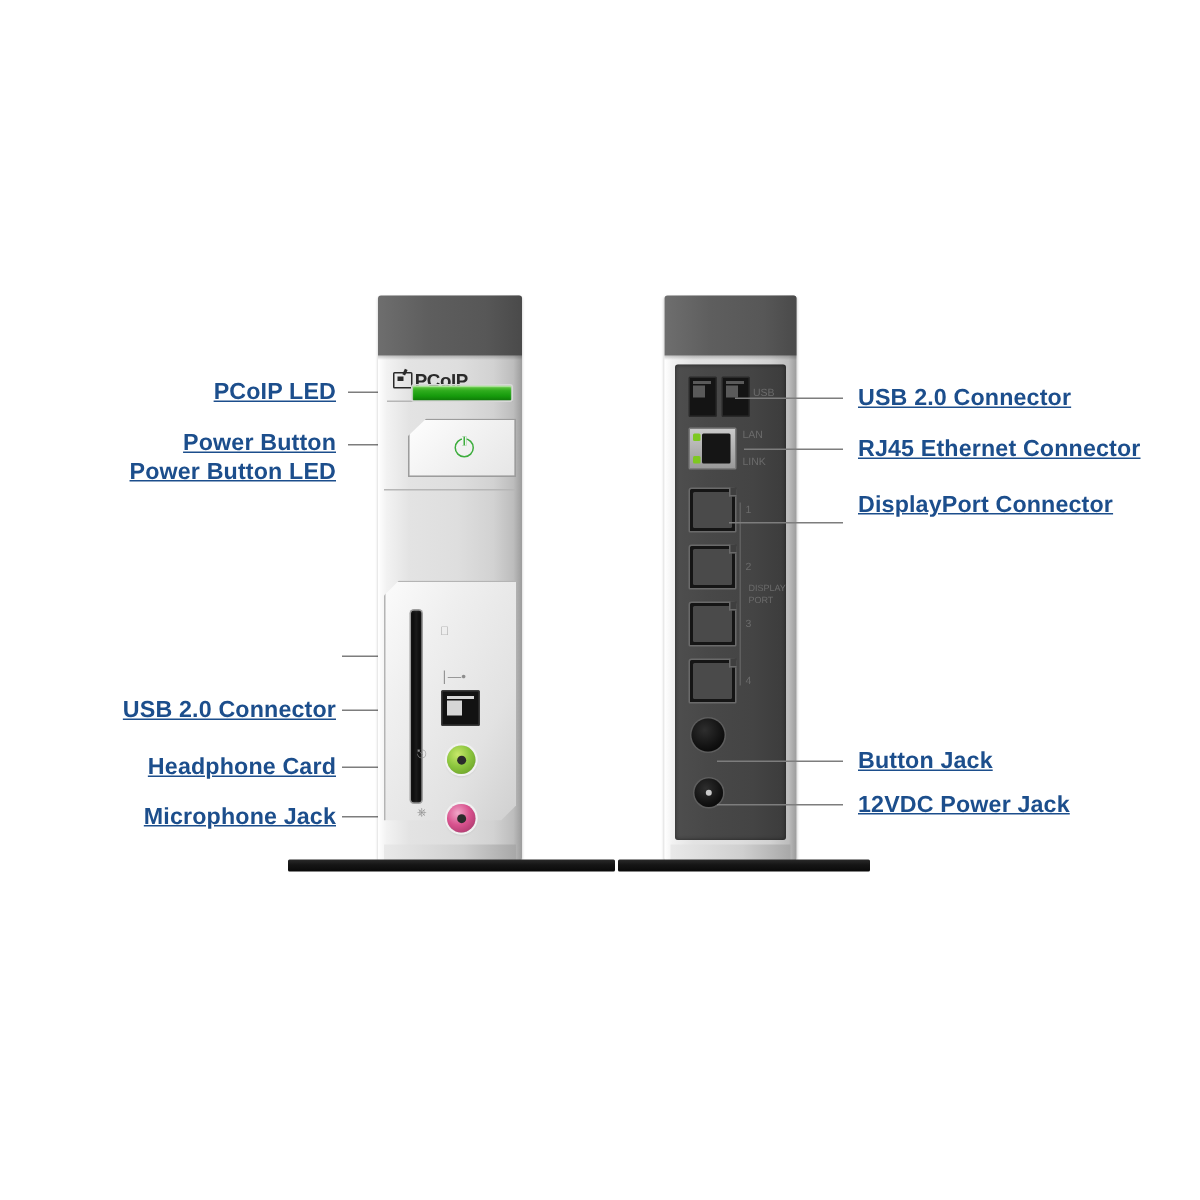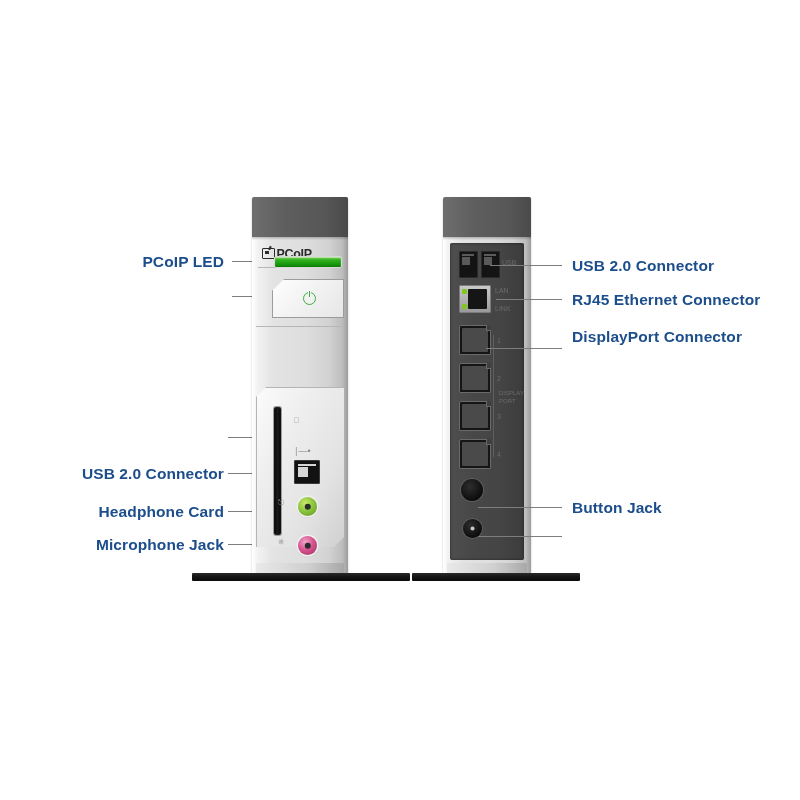--- a/index.html
+++ b/index.html
@@ -24,20 +24,21 @@
   
   .callout {
     position: absolute;
     color: #1C4E8C;
     font-family: "Liberation Sans", sans-serif;
     font-size: 15.5px;
     font-weight: bold;
     white-space: nowrap;
     letter-spacing: .1px;
     line-height: 19px;
+    text-decoration: underline;
   }
   .callout.right-al { text-align: right; }
   .callout.left-al  { text-align: left; }
 
   
   .leader {
     position: absolute;
     height: 1px;
     background: #7d7d7d;
   }
@@ -282,20 +283,24 @@
   }
 </style>
 </head>
 <body>
 
 <div id="stage">
 
   <div class="callout right-al" style="right:576px; top:252px;">
     <span>PCoIP LED</span>
   </div>
+  <div class="callout right-al" style="right:576px; top:286px;">
+    <div>Power Button</div>
+    <div>Power Button LED</div>
+  </div>
   <div class="callout right-al" style="right:576px; top:464px;">
     <span>USB 2.0 Connector</span>
   </div>
   <div class="callout right-al" style="right:576px; top:502px;">
     <span>Headphone Card</span>
   </div>
   <div class="callout right-al" style="right:576px; top:535px;">
     <span>Microphone Jack</span>
   </div>
 
@@ -420,14 +425,17 @@
   </div>
   <div class="callout left-al" style="left:572px; top:290px;text-align:right;">
     <span>RJ45 Ethernet Connector</span>
   </div>
   <div class="callout left-al" style="left:572px; top:327px;">
     <span>DisplayPort Connector</span>
   </div>
   <div class="callout left-al" style="left:572px; top:498px;">
     <span>Button Jack</span>
   </div>
+  <div class="callout left-al" style="left:572px; top:527px;">
+    <span>12VDC Power Jack</span>
+  </div>
 
 </div>
 
 </body></html>

